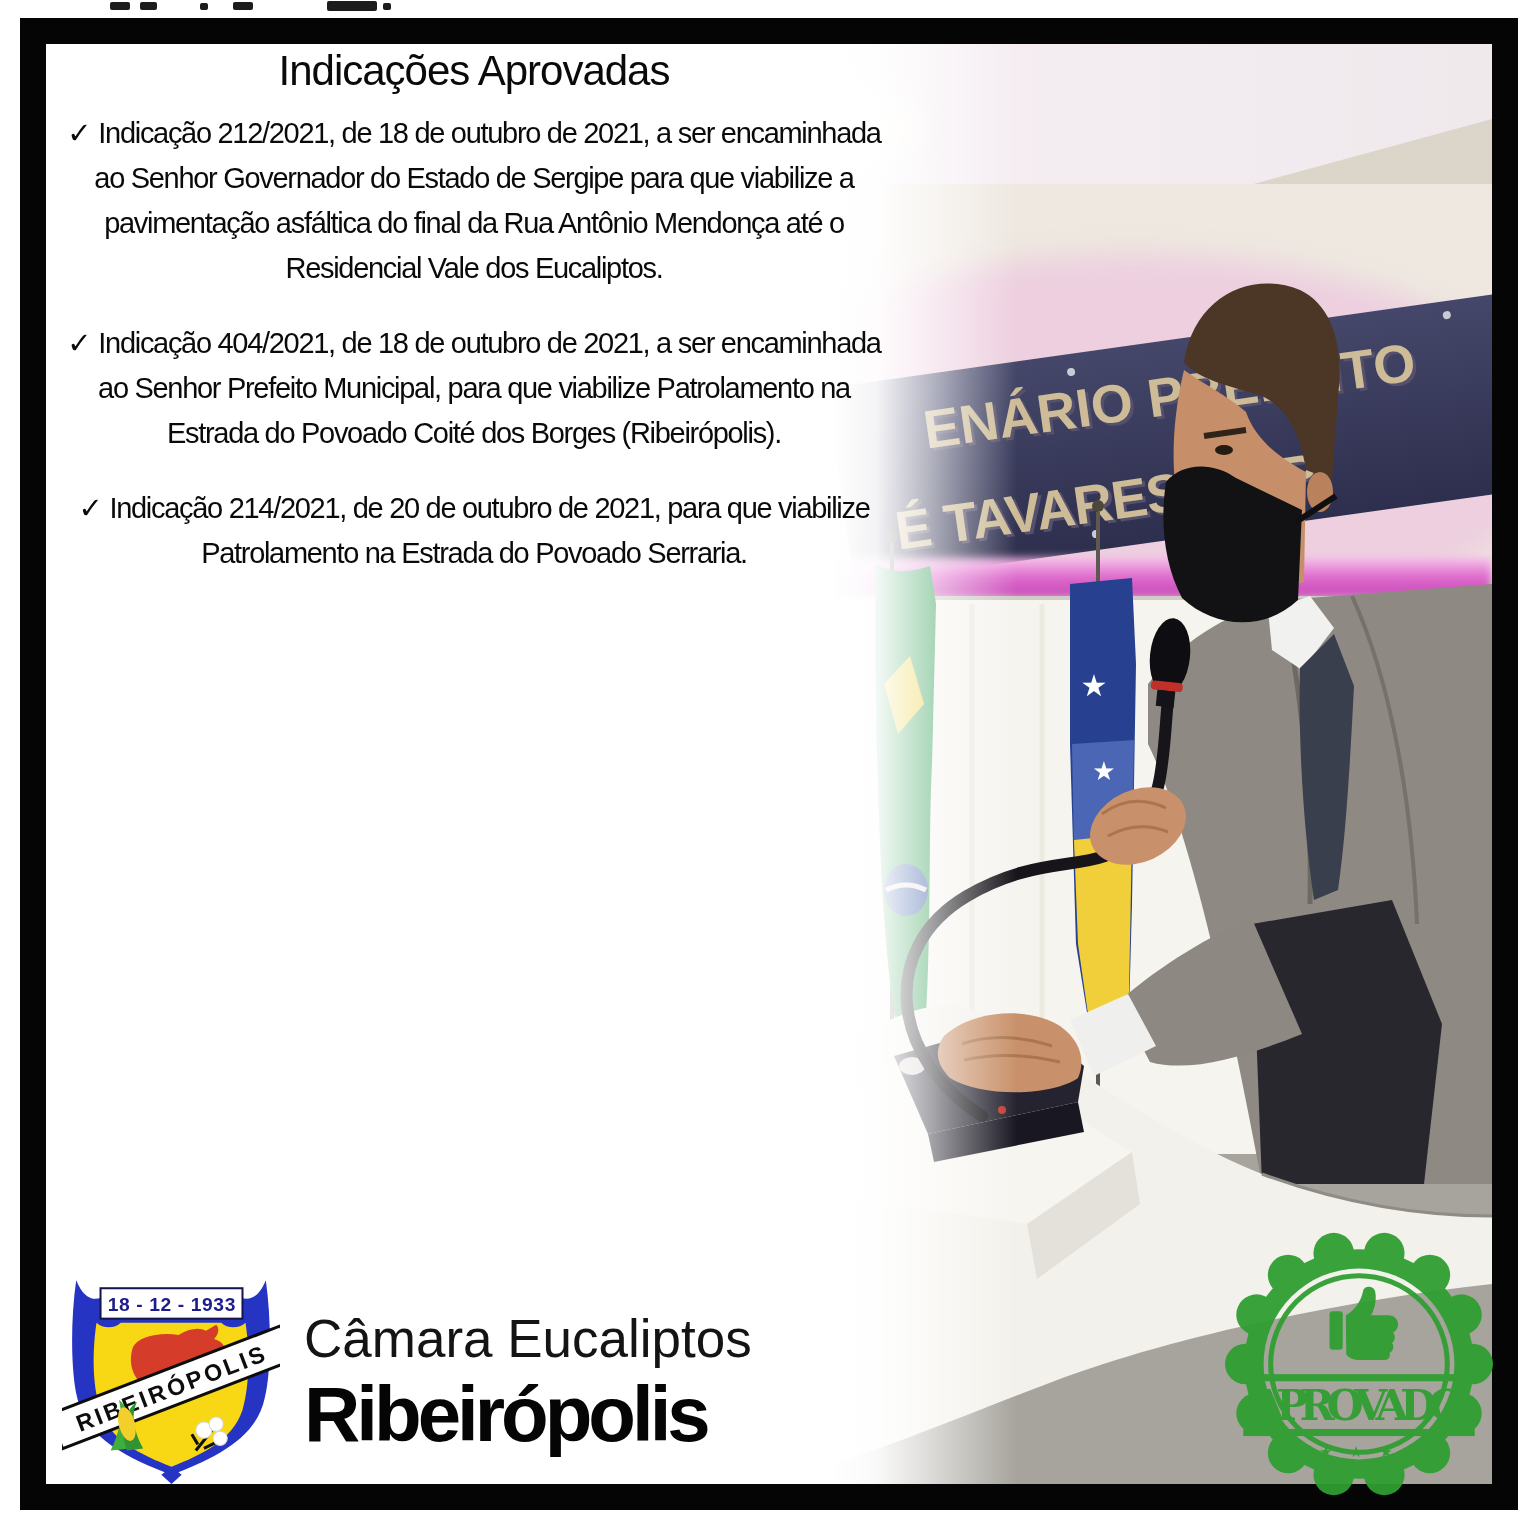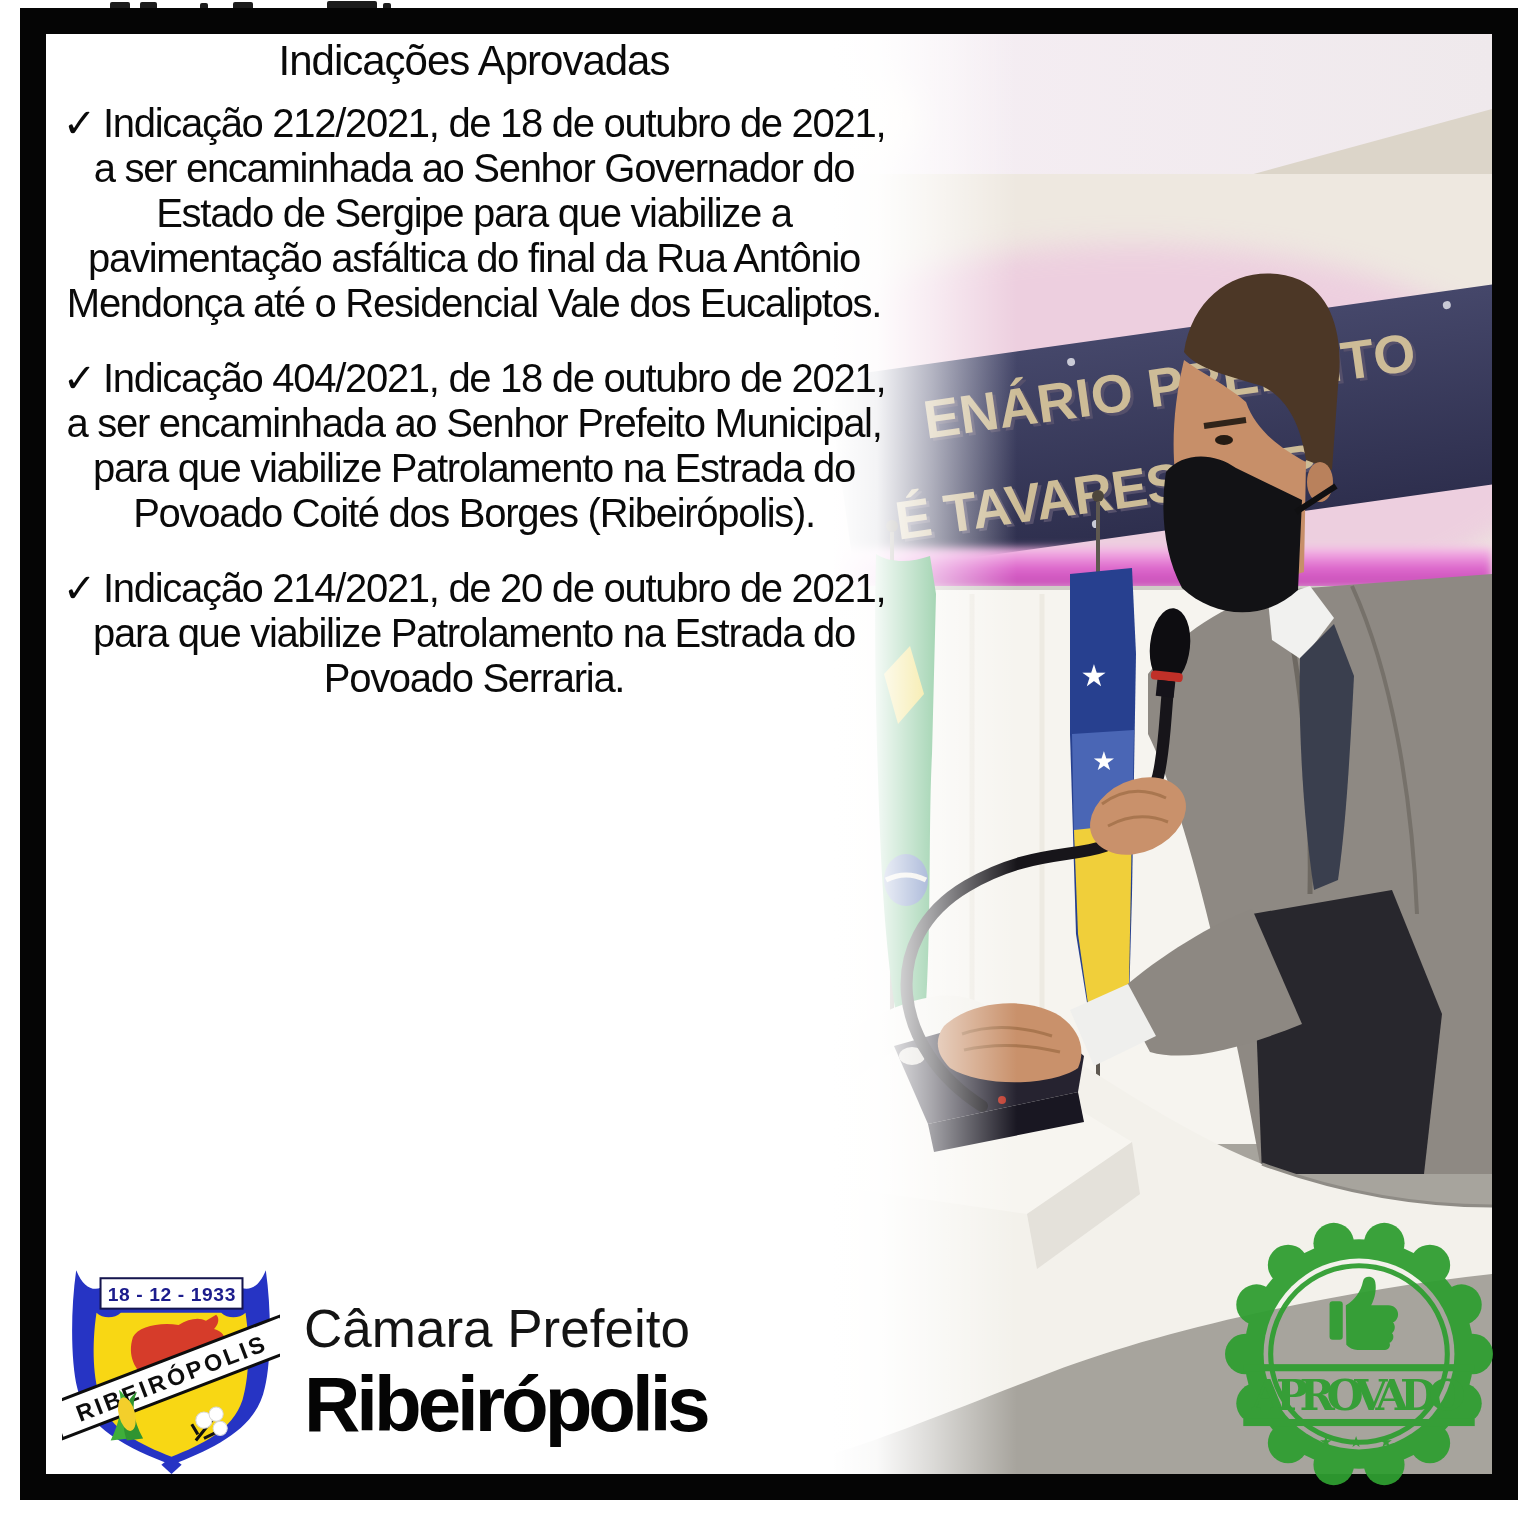--- a/index.html
+++ b/index.html
@@ -1,28 +1,28 @@
 <!DOCTYPE html>
 <html><head>
 <meta charset="utf-8">
 <style>
   html,body{margin:0;padding:0;background:#ffffff;}
   .page{position:relative;width:1536px;height:1536px;background:#fff;overflow:hidden;
         font-family:"Liberation Sans","DejaVu Sans",sans-serif;color:#0a0a0a;}
   .top-mark{position:absolute;background:#1c1c1c;border-radius:2px;}
-  .frame{position:absolute;left:20px;top:8px;width:1498px;height:1492px;
+  .frame{position:absolute;left:20px;top:18px;width:1498px;height:1492px;
          border:26px solid #050505;background:#fff;box-sizing:border-box;}
   .photo{position:absolute;top:0;right:0;width:660px;height:1440px;}
   .photo svg{display:block;width:660px;height:1440px;}
   .photo-fade{position:absolute;inset:0;pointer-events:none;
       background:linear-gradient(90deg,#ffffff 0px,rgba(255,255,255,.94) 45px,
                  rgba(255,255,255,.6) 100px,rgba(255,255,255,0) 185px);}
   .text-col{position:absolute;left:0;top:0;width:856px;text-align:center;}
   .title{font-size:42px;font-weight:400;letter-spacing:-1px;line-height:46px;margin:4px 0 17px;}
-  .item{font-size:40px;font-weight:400;letter-spacing:-1.3px;line-height:45px;margin:0 4px 30px;}
+  .item{font-size:29px;font-weight:400;letter-spacing:-1.3px;line-height:45px;margin:0 4px 30px;}
   .check{font-family:"DejaVu Sans",sans-serif;font-weight:700;padding-right:8px;}
   .brand{position:absolute;left:16px;top:1232px;display:flex;align-items:center;}
   .brand-text{margin-left:24px;text-align:left;}
   .brand-org{font-size:53px;color:#141414;letter-spacing:0;}
   .brand-city{font-size:78px;font-weight:700;letter-spacing:-4px;color:#050505;line-height:1;margin-top:6px;}
   .stamp{position:absolute;left:1179px;top:1186px;width:268px;height:268px;opacity:.94;}
 </style>
 </head>
 <body>
 
@@ -172,21 +172,21 @@
         <path d="M80,170 C70,152 68,136 74,124 C60,134 58,156 64,172 Z" fill="#2f9431"></path>
         <ellipse cx="64" cy="146" rx="8" ry="17" transform="rotate(-14 64 146)" fill="#f3cf2b"></ellipse>
         <g>
           <path d="M132,172 L148,152 M140,170 L152,164 M134,166 L128,156" stroke="#111111" stroke-width="3" fill="none"></path>
           <circle cx="140" cy="152" r="8" fill="#ffffff" stroke="#d8d8d8"></circle>
           <circle cx="152" cy="146" r="7" fill="#ffffff" stroke="#d8d8d8"></circle>
           <circle cx="156" cy="160" r="7" fill="#ffffff" stroke="#d8d8d8"></circle>
         </g>
       </svg>
       <div class="brand-text">
-        <div class="brand-org">Câmara Prefeito</div>
+        <div class="brand-org">Câmara Eucaliptos</div>
         <div class="brand-city">Ribeirópolis</div>
       </div>
     </div>
 
     <svg class="stamp" viewBox="0 0 264 264">
       <defs>
         <mask id="ringMask">
           <circle cx="132" cy="132" r="113" fill="#fff"></circle>
           <circle cx="244" cy="132" r="20" fill="#fff"></circle>
             <circle cx="232.9" cy="180.6" r="20" fill="#fff"></circle>

